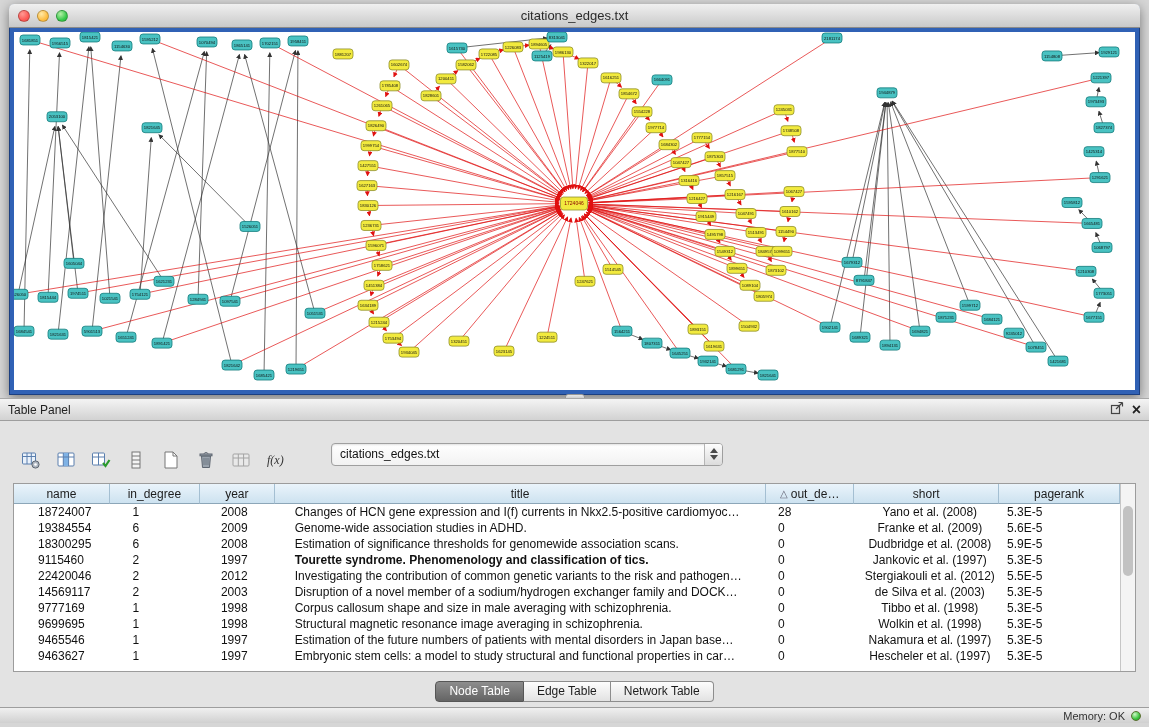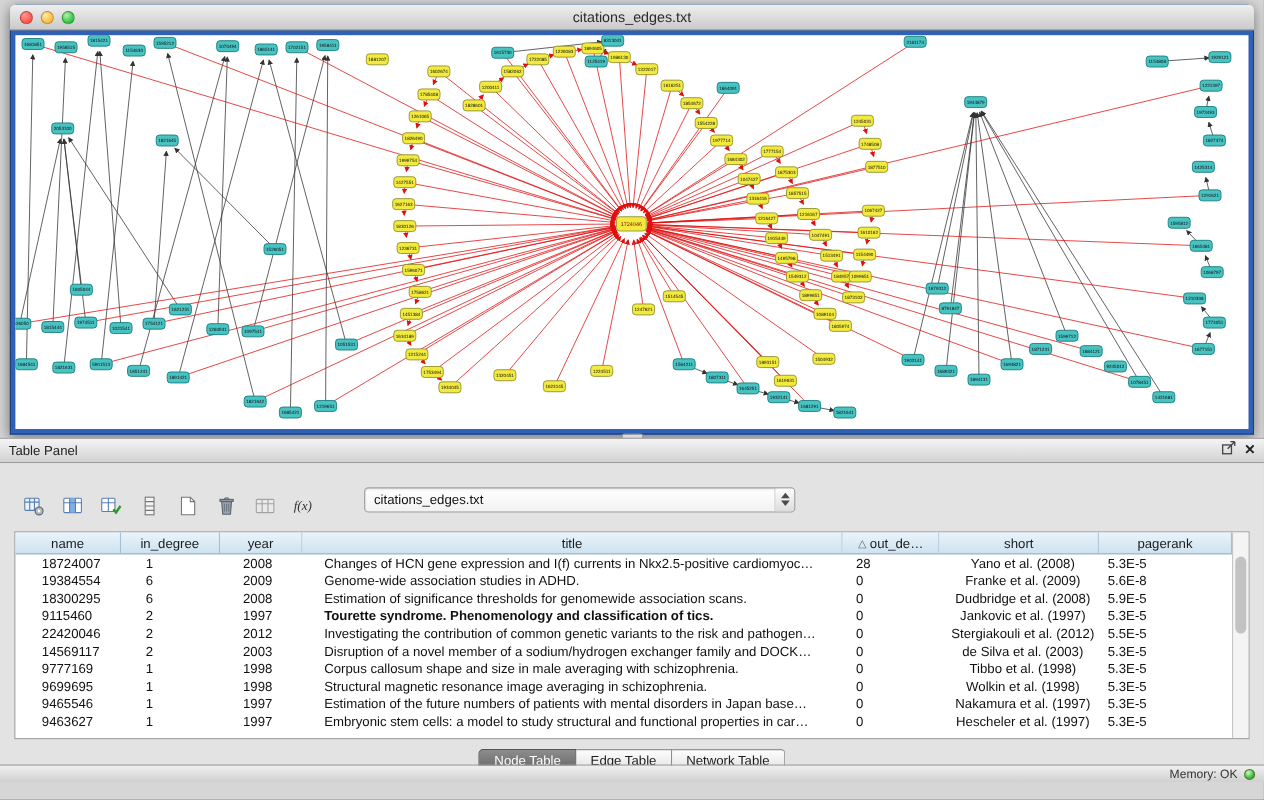--- a/index.html
+++ b/index.html
@@ -63,21 +63,21 @@
   .vscroll { width:15px; border-left:1px solid #c6c6c6; background:#f4f4f4; position:relative; }
   .vscroll .thumb { position:absolute; top:22px; left:2px; width:10px; height:70px; border-radius:5px; background:#c2c2c2; }
 
   .tabs-row { position:absolute; left:0; right:0; top:258px; height:24px; display:flex; justify-content:center; align-items:center; }
   .tab { height:21px; line-height:19px; padding:0 13px; font-size:12px; color:#1d1d1d;
     background:linear-gradient(#fdfdfd,#e2e2e2); border:1px solid #8d8d8d; border-left:none; }
   .tab:first-child { border-left:1px solid #8d8d8d; border-radius:4px 0 0 4px; }
   .tab:last-child { border-radius:0 4px 4px 0; }
   .tab.selected { background:linear-gradient(#8d8d8d,#646464); color:#fff; border-color:#565656; }
 
-  .status-bar { position:absolute; left:0; bottom:16px; width:1149px; height:16px;
+  .status-bar { position:absolute; left:0; bottom:4px; width:1149px; height:16px;
     background:linear-gradient(#f0f0f0,#d0d0d0); border-top:1px solid #9e9e9e;
     display:flex; align-items:center; justify-content:flex-end; padding-right:8px; font-size:11px; color:#333; }
   .mem-dot { width:10px; height:10px; border-radius:50%; margin-left:6px;
     background:radial-gradient(circle at 35% 30%, #cdf7c6, #3cc43e 60%, #1f8d25); border:1px solid #57702f; }
 </style>
 </head>
 <body>
 
 <div class="desktop">
 
@@ -902,21 +902,21 @@
             <div class="td center" style="width: 145px;">Yano et al. (2008)</div>
             <div class="td" style="width: 121px;">5.3E-5</div>
           </div>
           <div class="tr">
             <div class="td" style="width: 96px;">19384554</div>
             <div class="td" style="width: 90px;">6</div>
             <div class="td" style="width: 75px;">2009</div>
             <div class="td" style="width: 492px;">Genome-wide association studies in ADHD.</div>
             <div class="td" style="width: 88px;">0</div>
             <div class="td center" style="width: 145px;">Franke et al. (2009)</div>
-            <div class="td" style="width: 121px;">5.6E-8</div>
+            <div class="td" style="width: 121px;">5.6E-5</div>
           </div>
           <div class="tr">
             <div class="td" style="width: 96px;">18300295</div>
             <div class="td" style="width: 90px;">6</div>
             <div class="td" style="width: 75px;">2008</div>
             <div class="td" style="width: 492px;">Estimation of significance thresholds for genomewide association scans.</div>
             <div class="td" style="width: 88px;">0</div>
             <div class="td center" style="width: 145px;">Dudbridge et al. (2008)</div>
             <div class="td" style="width: 121px;">5.9E-5</div>
           </div>

